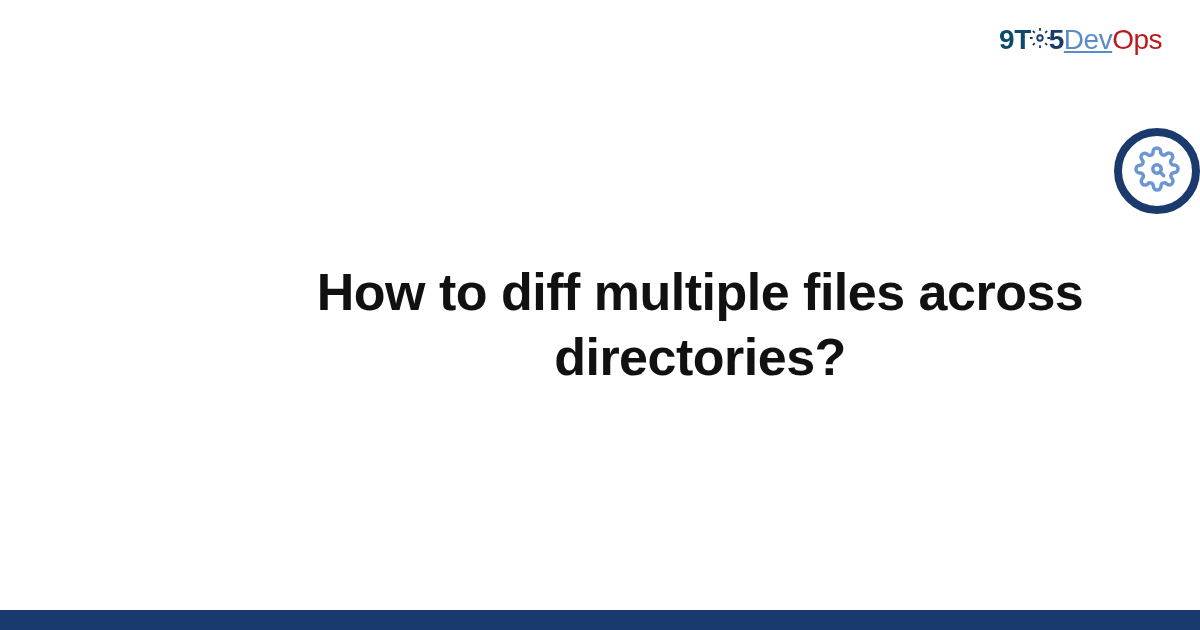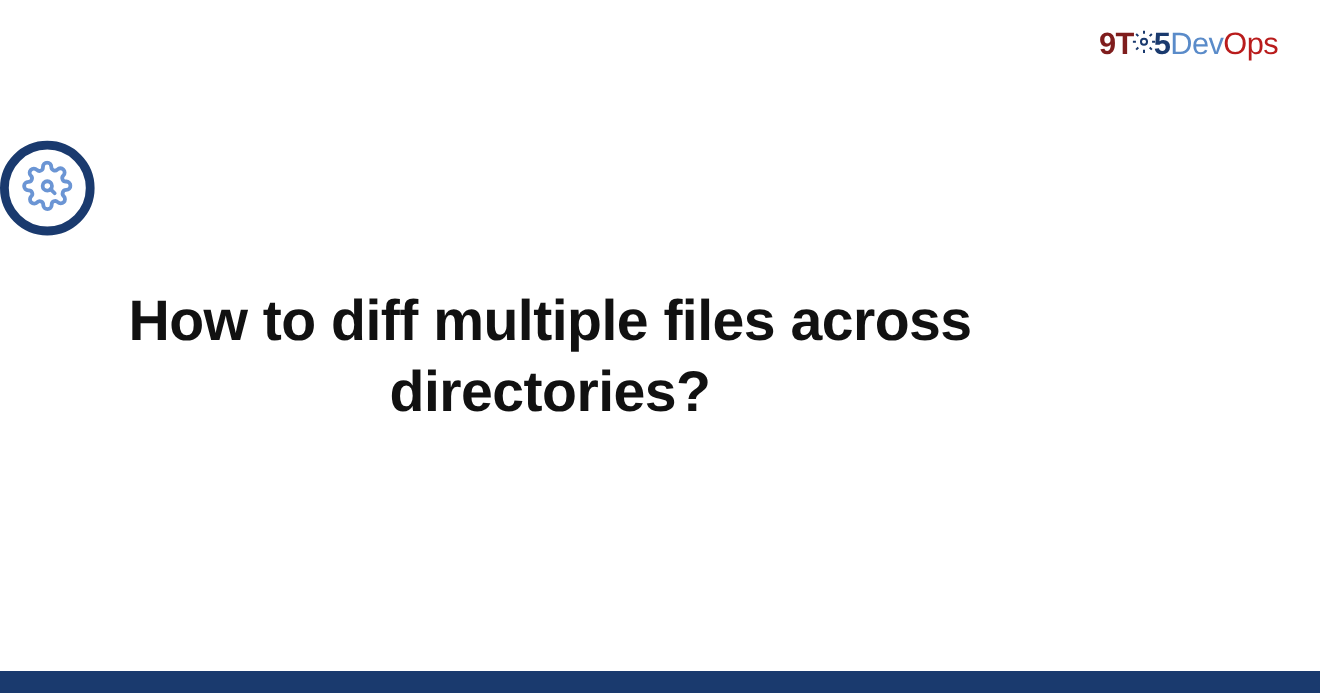--- a/index.html
+++ b/index.html
@@ -17,48 +17,49 @@
     }
     .logo {
       position: absolute;
       top: 24px;
       right: 38px;
       font-size: 28px;
       font-weight: 600;
       letter-spacing: -0.5px;
     }
     .logo-9t {
-      color: #7f1d1d;
+      color: #0c4a6e;
     }
     .logo-gear {
       display: inline-block;
       vertical-align: middle;
       margin: 0 -2px;
       position: relative;
       top: -2px;
     }
     .logo-5 {
       color: #1a3a6e;
     }
     .logo-dev {
       color: #5a8bc9;
       font-weight: 500;
+      text-decoration: underline;
     }
     .logo-ops {
       color: #b91c1c;
       font-weight: 500;
     }
     .center-content {
       position: absolute;
       top: 128px;
       left: 0;
       right: 0;
       display: flex;
       flex-direction: column;
-      align-items: flex-start;
+      align-items: flex-end;
     }
     .gear-circle {
       width: 86px;
       height: 86px;
       border: 8px solid #1a3a6e;
       border-radius: 50%;
       display: flex;
       align-items: center;
       justify-content: center;
       margin-bottom: 46px;

